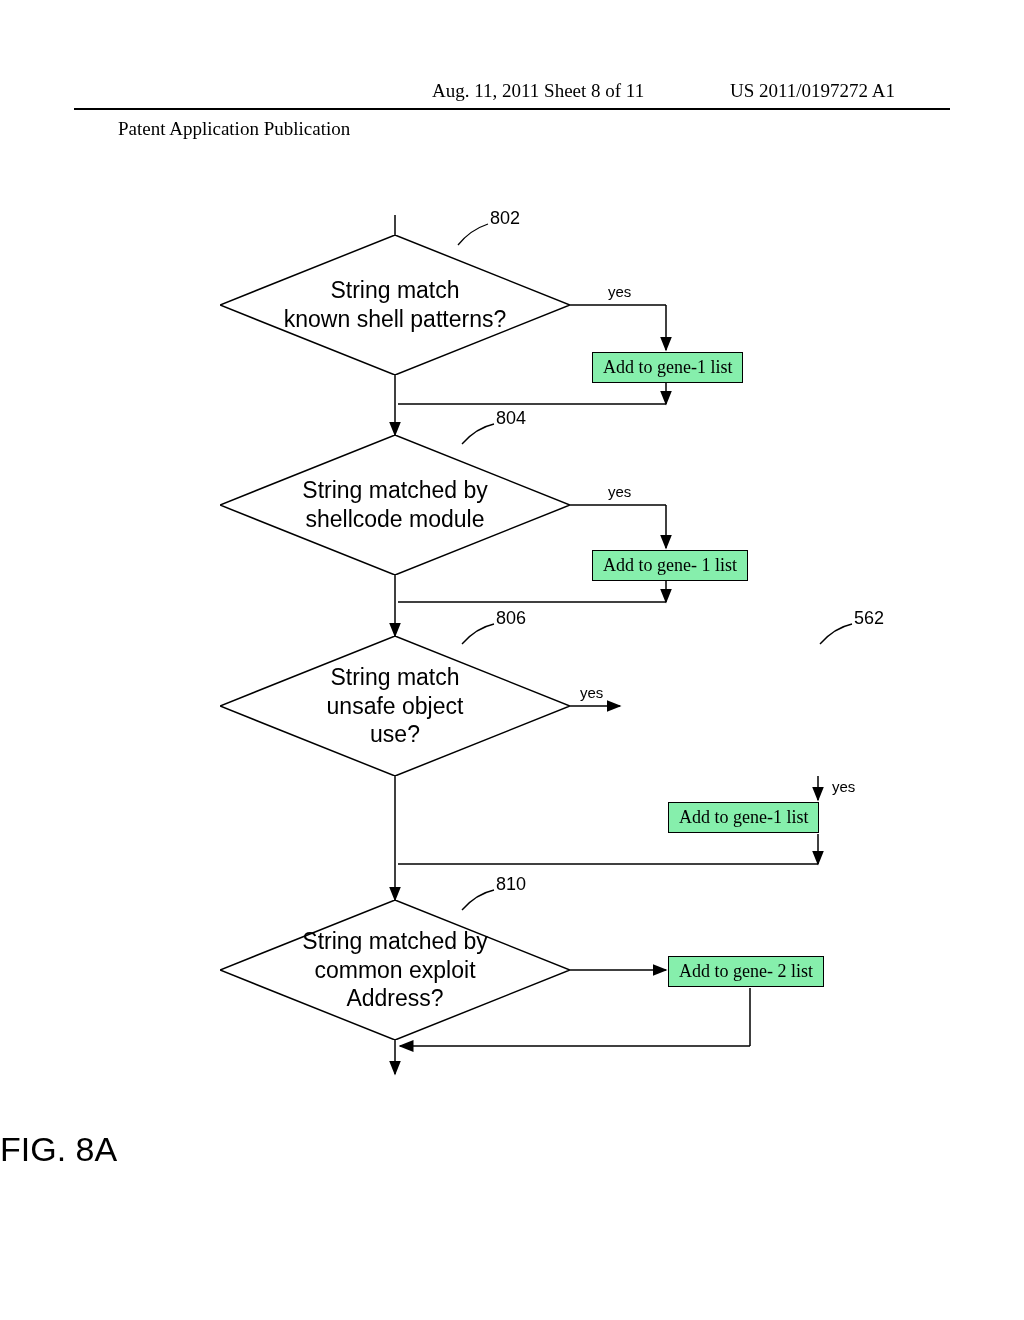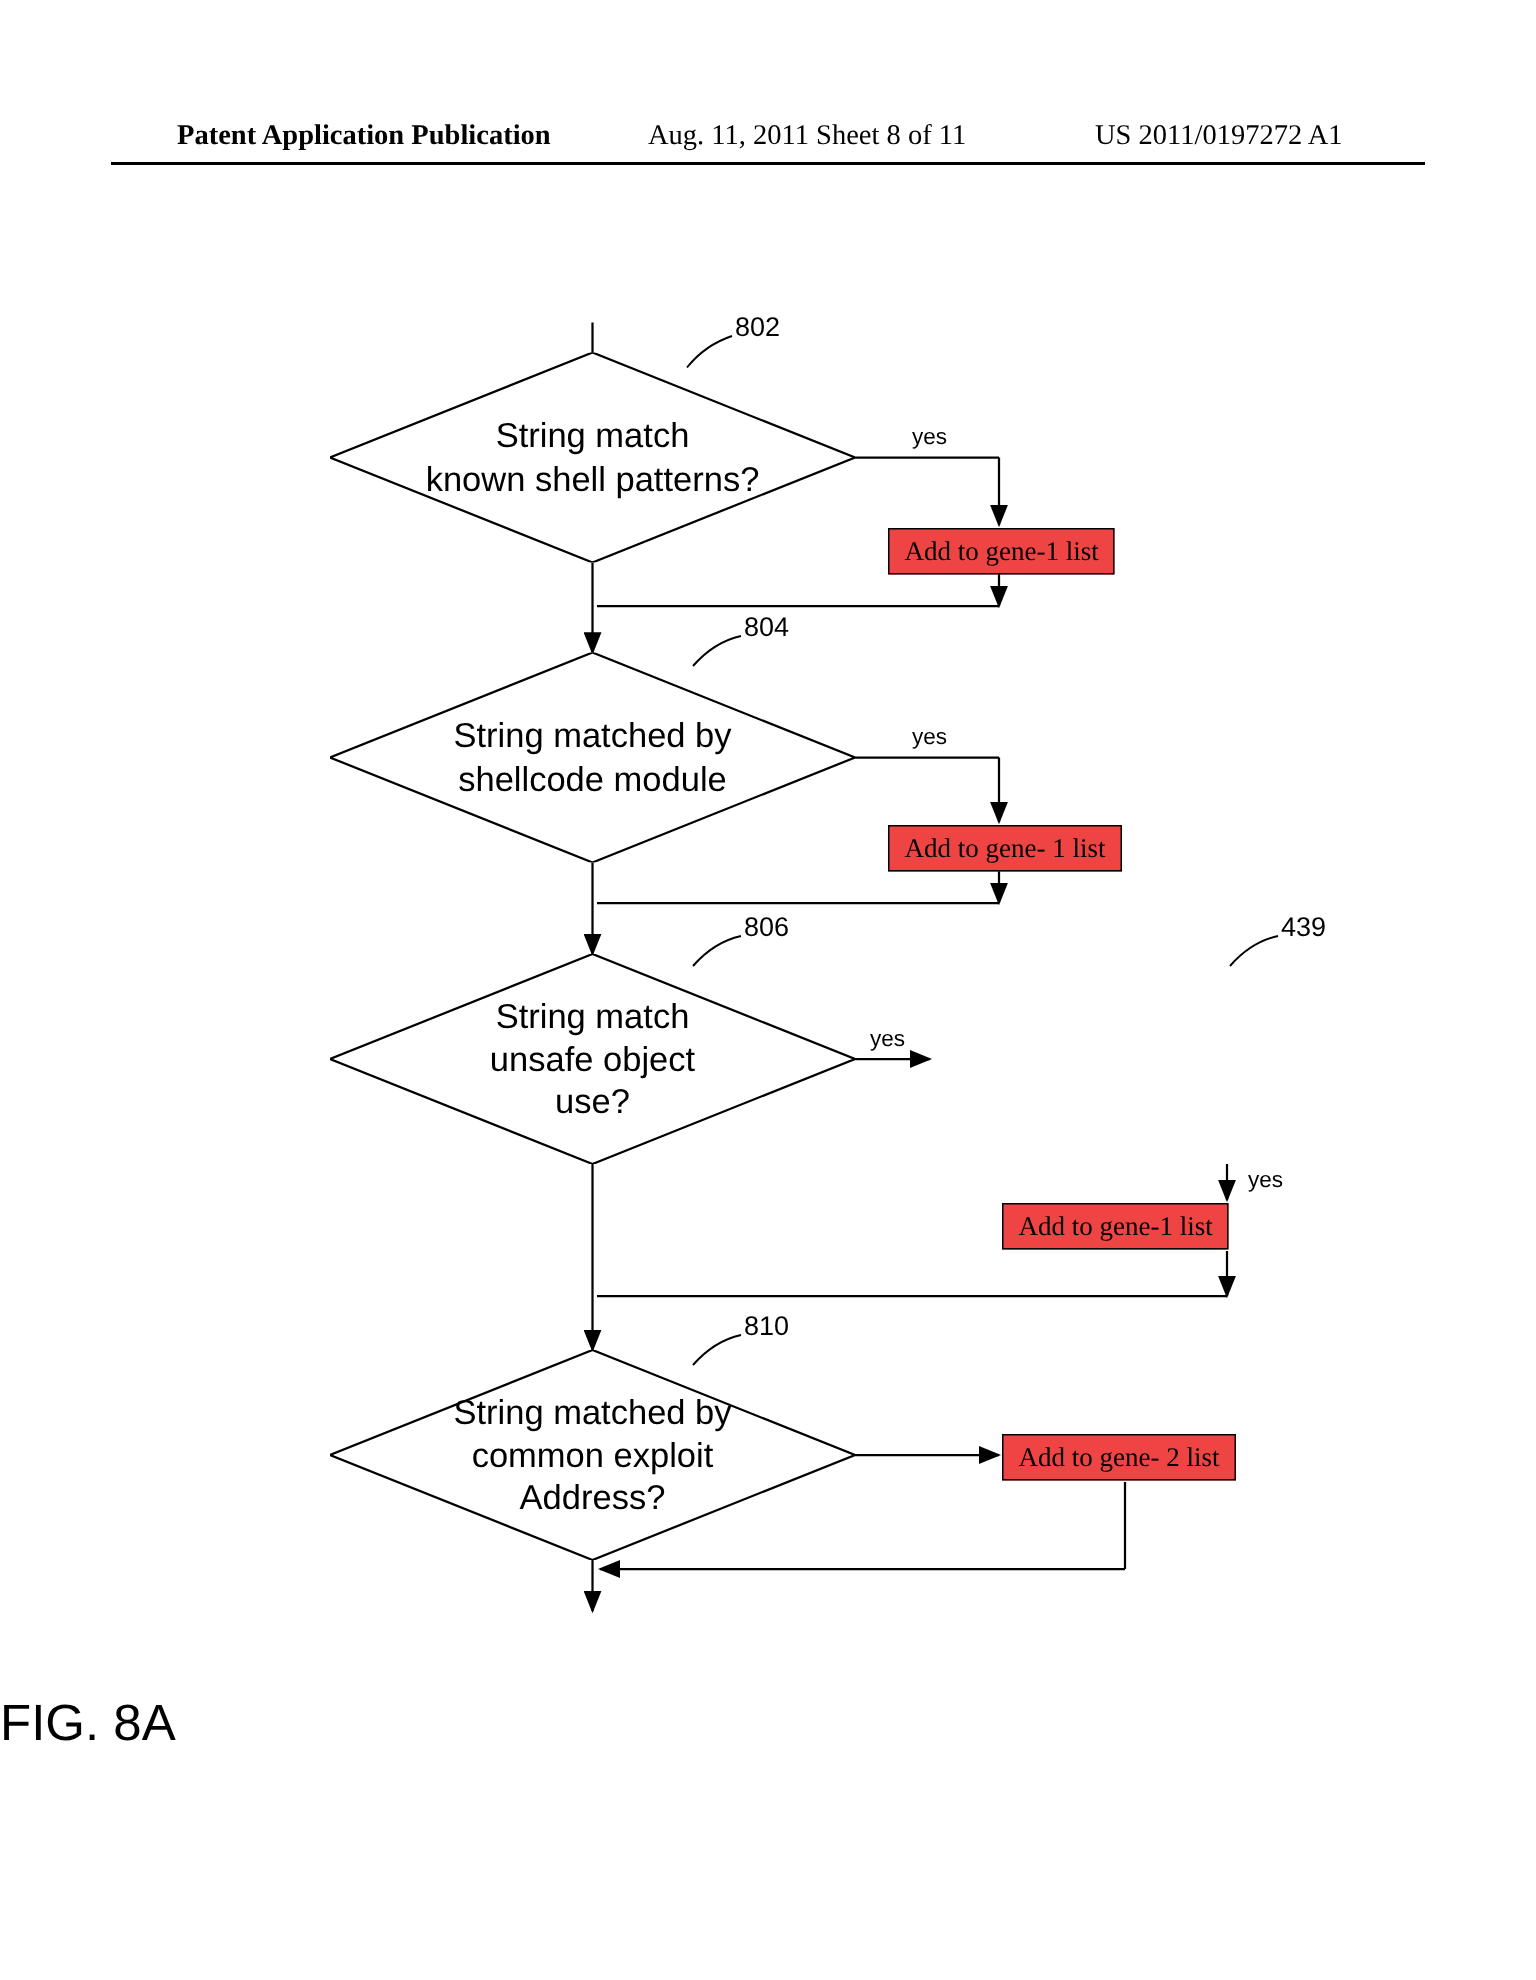--- a/index.html
+++ b/index.html
@@ -15,21 +15,22 @@
   .header {
     position: absolute;
     top: 80px;
     left: 0;
     width: 1024px;
     font-size: 19px;
   }
   .header .left {
     position: absolute;
     left: 118px;
-    font-weight: bold;
+    font-weight: normal;
+    margin-top: 38px;
   }
   .header .mid {
     position: absolute;
     left: 432px;
   }
   .header .right {
     position: absolute;
     left: 730px;
   }
   .hr {
@@ -83,21 +84,21 @@
     width: 260px;
     height: 140px;
   }
   
   .box {
     position: absolute;
     border: 1.5px solid #000;
     font-family: "Times New Roman", Times, serif;
     font-size: 18px;
     padding: 4px 10px;
-    background: #ef4444;
+    background: #86efac;
   }
   .reflabel {
     position: absolute;
     font-family: Arial, Helvetica, sans-serif;
     font-size: 18px;
   }
   .anslabel {
     position: absolute;
     font-family: Arial, Helvetica, sans-serif;
     font-size: 15px;
@@ -200,21 +201,21 @@
 
   <div class="diamond" style="left:220px;top:636px">
     <svg class="shape" viewBox="0 0 350 140" preserveAspectRatio="none">
         <polygon points="175,0 350,70 175,140 0,70" fill="#fff" stroke="#000" stroke-width="1.5"></polygon>
       </svg>
     <div class="txt">String match<br>unsafe object<br>use?</div>
   </div>
   <div class="reflabel" style="left:496px;top:608px">806</div>
   <div class="anslabel" style="left:580px;top:684px">yes</div>
 
-  <div class="reflabel" style="left:854px;top:608px">439</div>
+  <div class="reflabel" style="left:854px;top:608px">562</div>
   <div class="anslabel" style="left:832px;top:778px">yes</div>
   <div class="box" style="left:668px;top:802px">Add to gene-1 list</div>
 
   <div class="diamond" style="left:220px;top:900px">
     <svg class="shape" viewBox="0 0 350 140" preserveAspectRatio="none">
         <polygon points="175,0 350,70 175,140 0,70" fill="#fff" stroke="#000" stroke-width="1.5"></polygon>
       </svg>
     <div class="txt">String matched by<br>common exploit<br>Address?</div>
   </div>
   <div class="reflabel" style="left:496px;top:874px">810</div>

